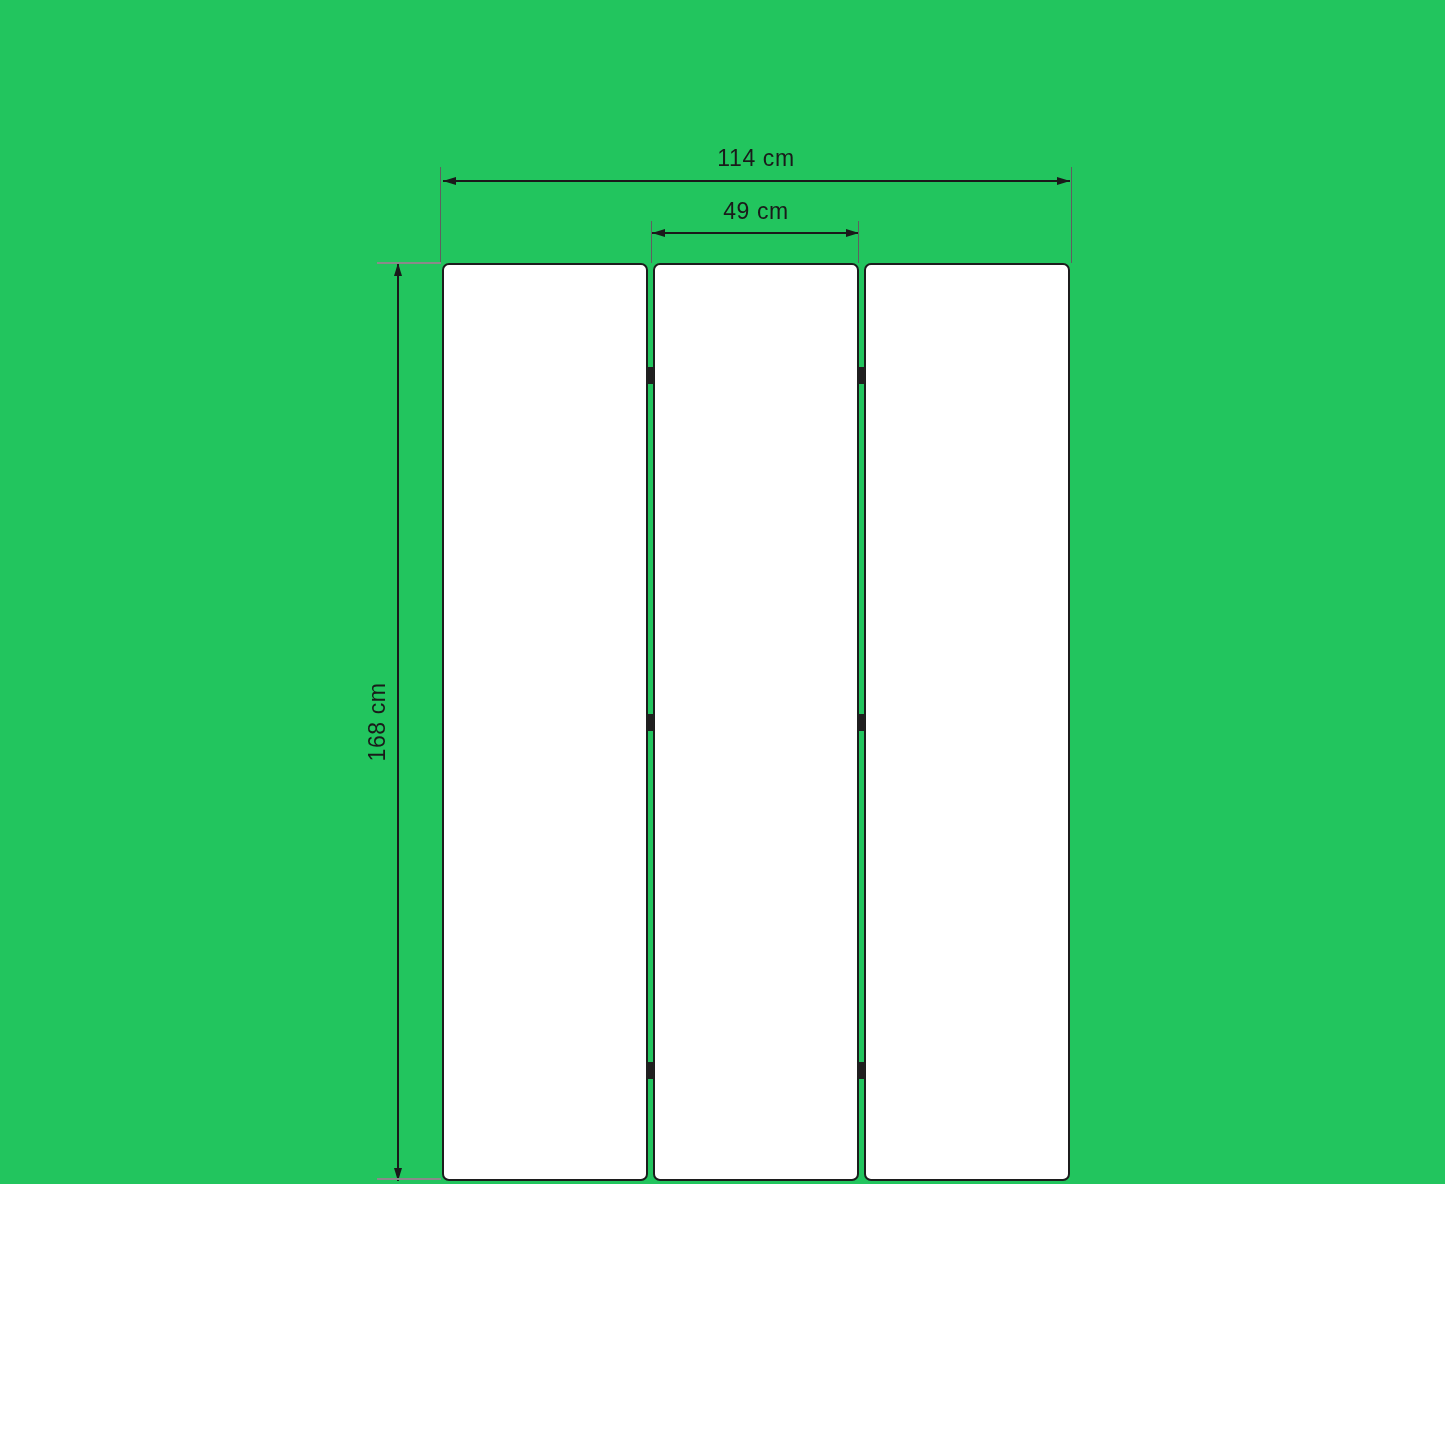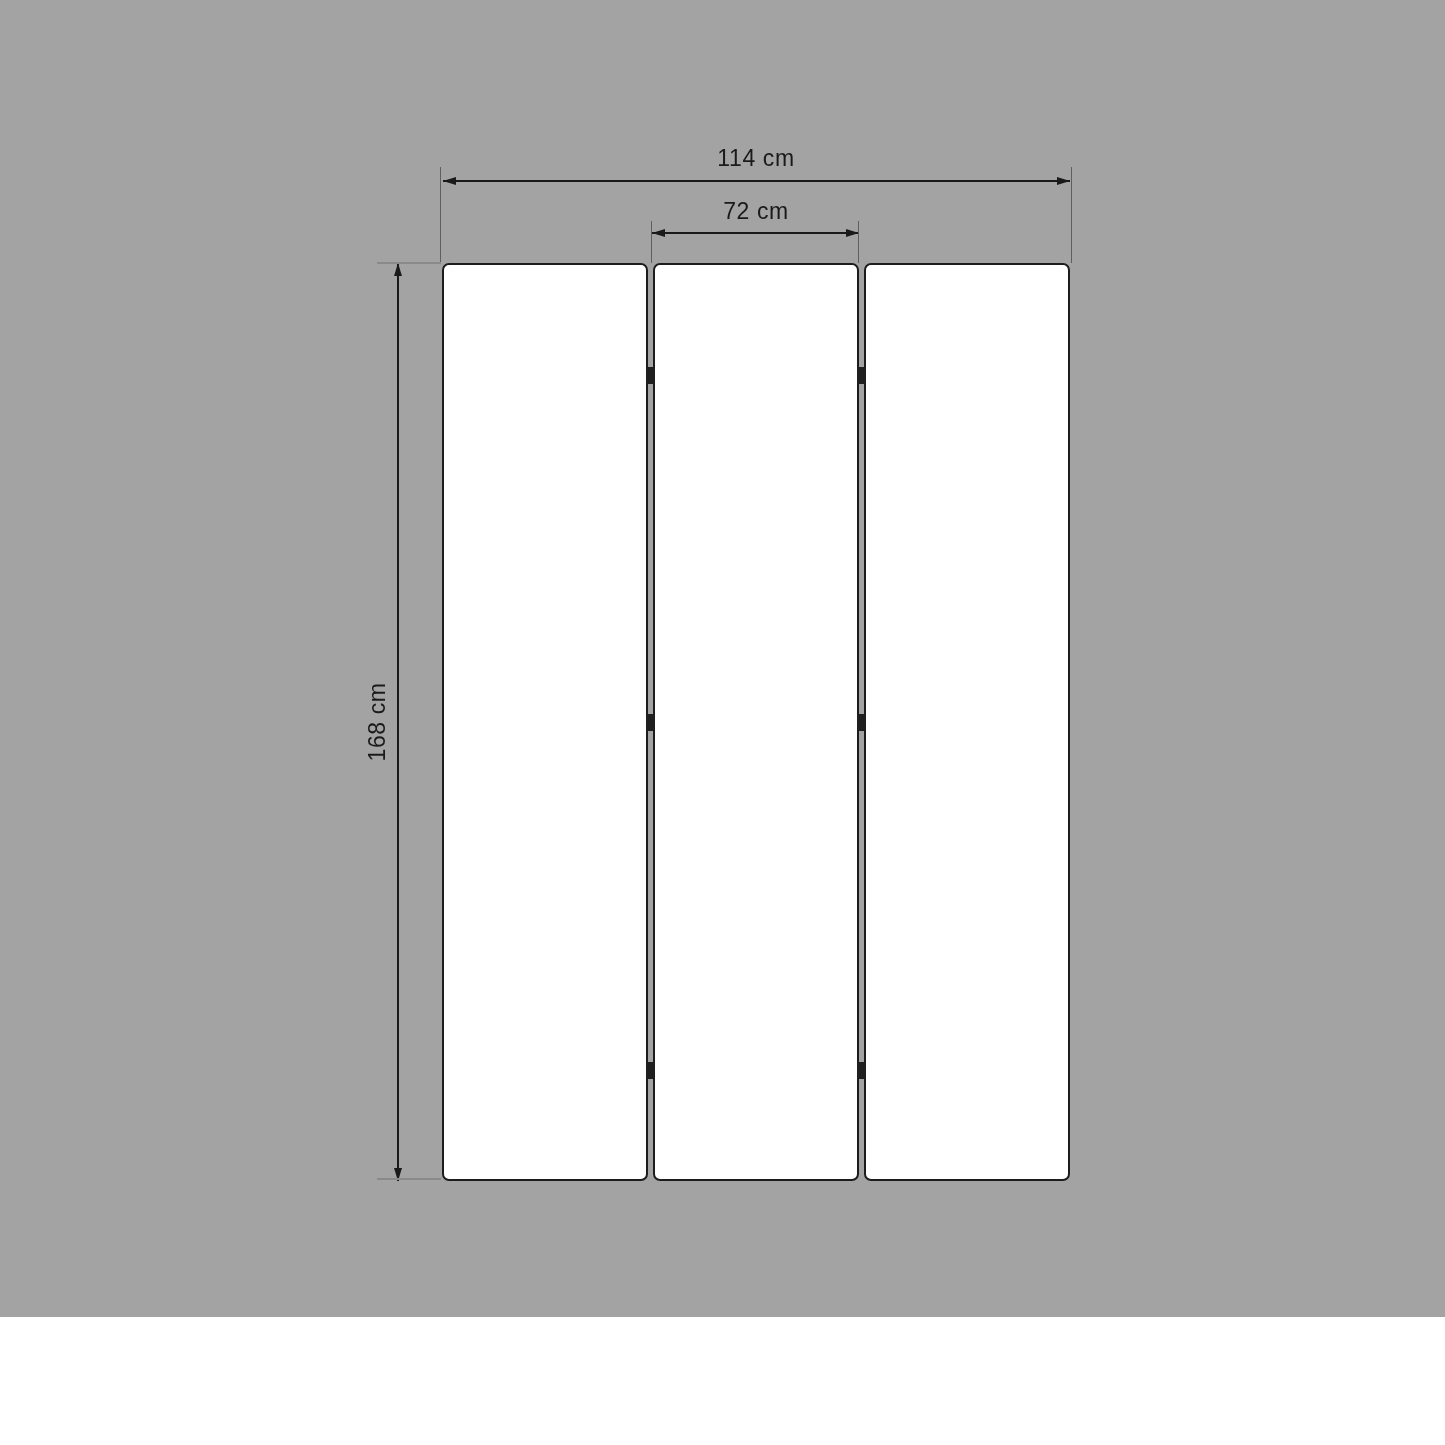--- a/index.html
+++ b/index.html
@@ -4,22 +4,22 @@
 <style>
   html, body {
     margin: 0;
     padding: 0;
     background: #ffffff;
     font-family: "Liberation Sans", "DejaVu Sans", sans-serif;
   }
   .canvas {
     position: relative;
     width: 1445px;
-    height: 1317px;
-    background: #a3a3a3;
+    height: 1184px;
+    background: #22c55e;
     overflow: hidden;
   }
   
   .panel {
     position: absolute;
     top: 263px;
     height: 918px;
     width: 206px;
     box-sizing: border-box;
     border: 2px solid #1c1c1c;
@@ -134,21 +134,21 @@
   <div class="hinge junction-b hinge-bottom"></div>
 
   <div class="dim-label label-total-width">114 cm</div>
   <div class="dim-line-h line-total-width">
     <span class="ah ah-left"></span>
     <span class="ah ah-right"></span>
   </div>
   <div class="ext-v ext-width-left"></div>
   <div class="ext-v ext-width-right"></div>
 
-  <div class="dim-label label-panel-width">72 cm</div>
+  <div class="dim-label label-panel-width">49 cm</div>
   <div class="dim-line-h line-panel-width">
     <span class="ah ah-left"></span>
     <span class="ah ah-right"></span>
   </div>
   <div class="ext-v ext-panel-left"></div>
   <div class="ext-v ext-panel-right"></div>
 
   <div class="dim-label label-height">168 cm</div>
   <div class="dim-line-v line-height">
     <span class="ah ah-up"></span>

